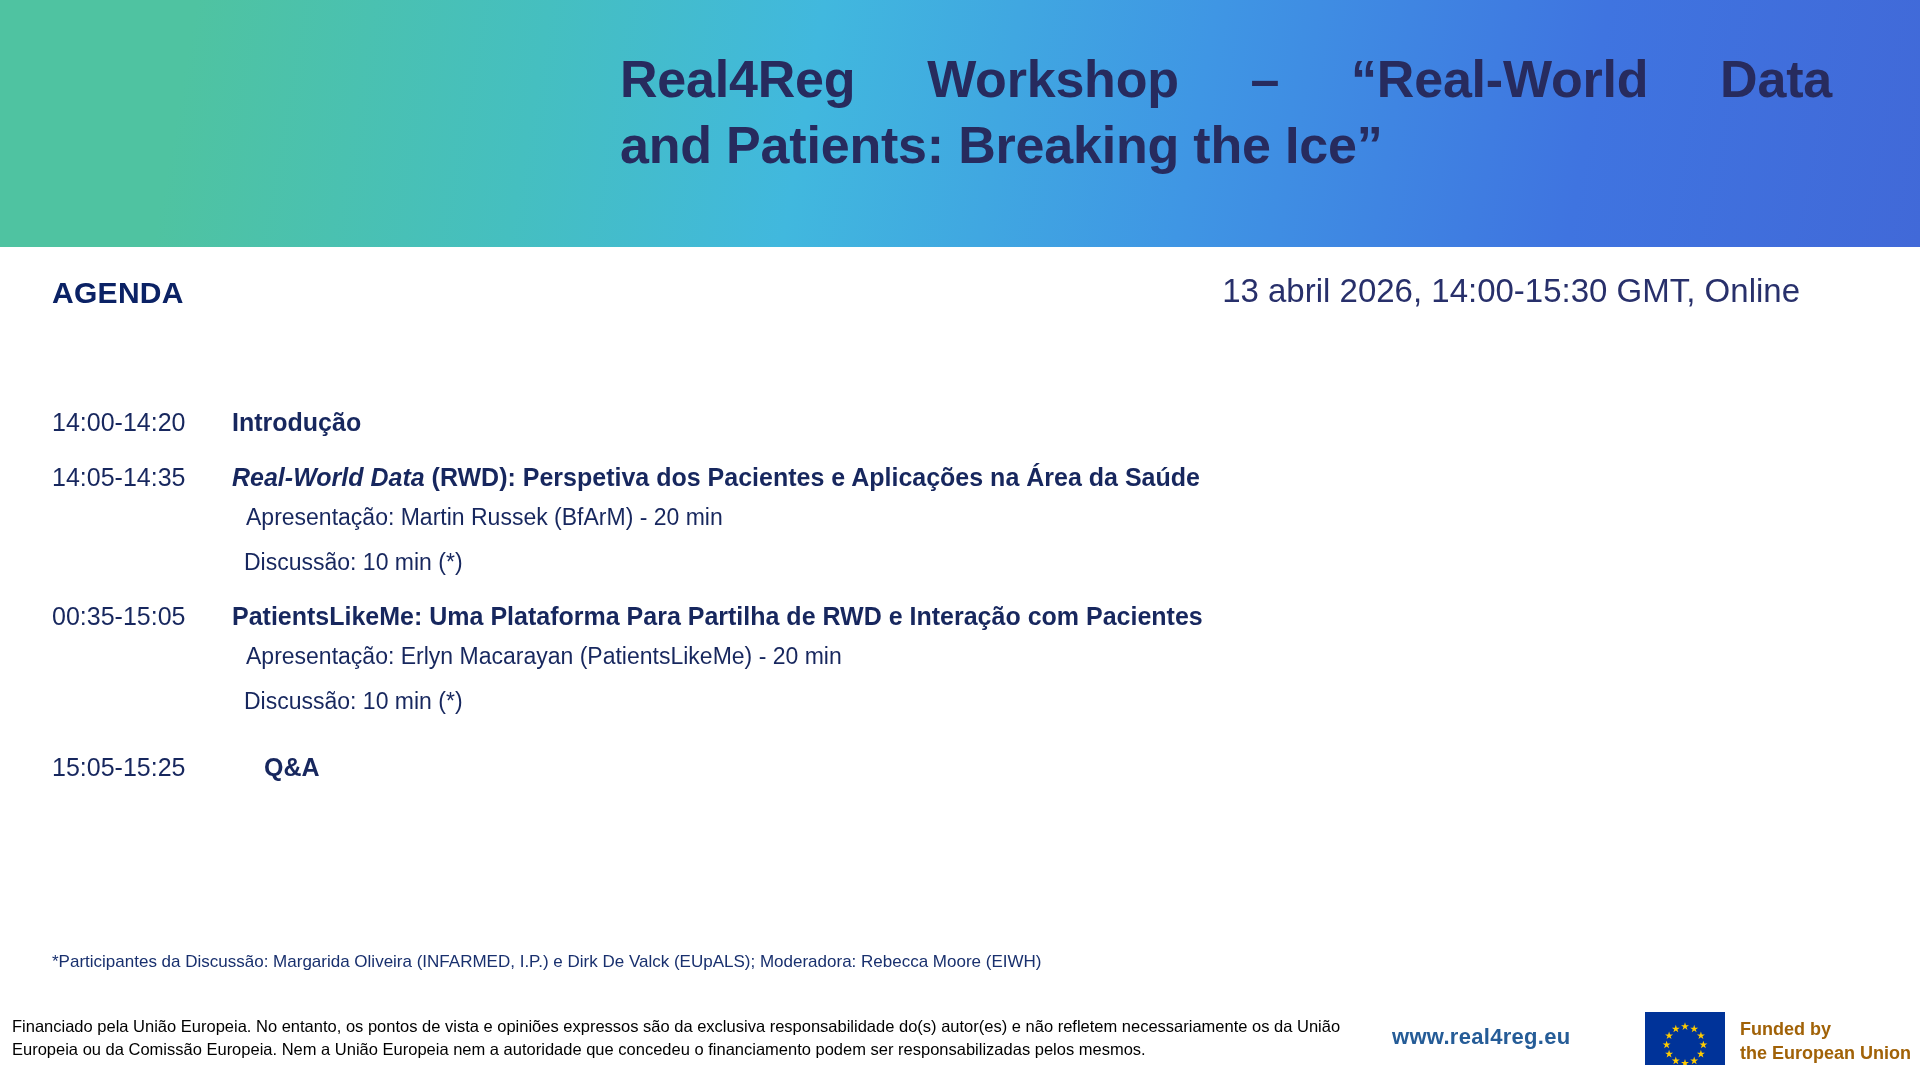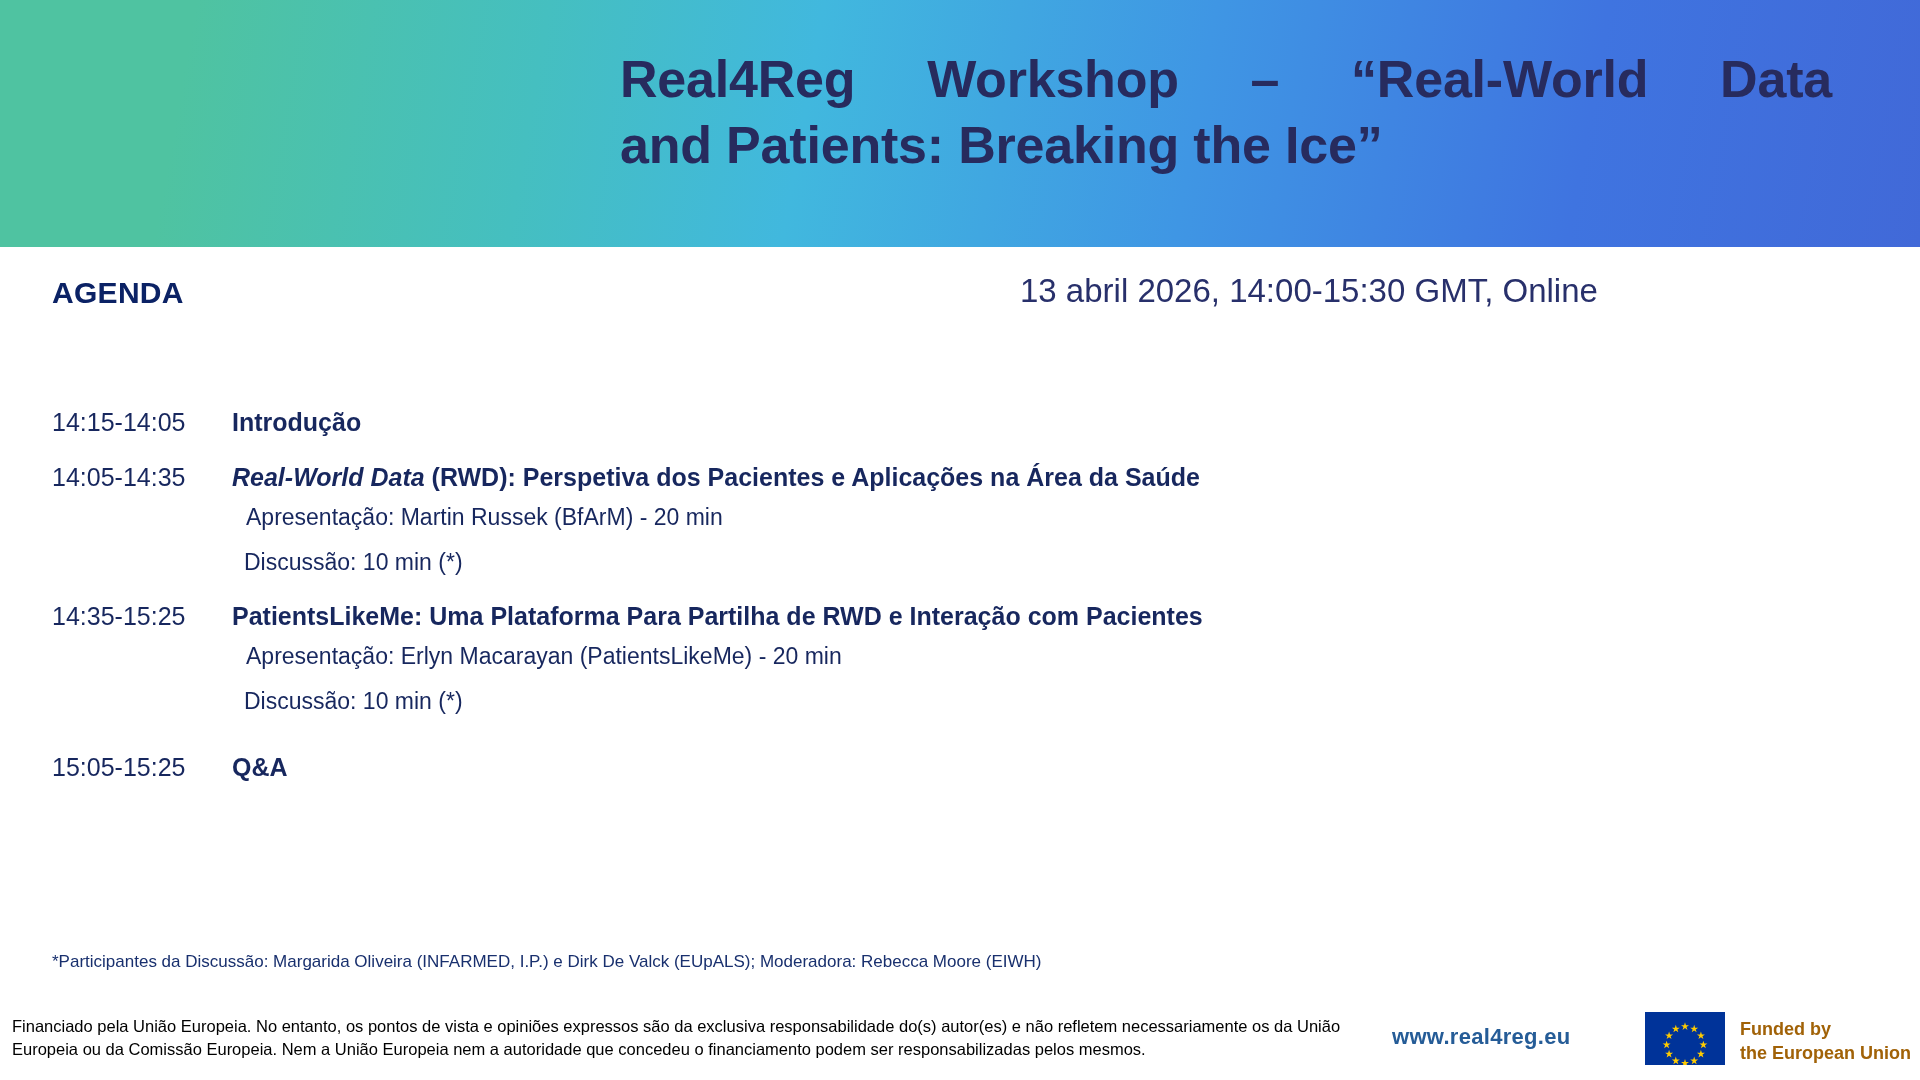--- a/index.html
+++ b/index.html
@@ -54,20 +54,21 @@
     font-weight: bold;
     color: #0B2265;
     letter-spacing: 0.3px;
   }
 
   .agenda-datetime {
     position: absolute;
     left: 1020px;
     top: 272px;
     width: 780px;
+    text-align: right;
     font-size: 33px;
     font-weight: normal;
     color: #28306B;
   }
 
   
   .agenda-list {
     position: absolute;
     left: 52px;
     top: 405px;
@@ -108,21 +109,21 @@
   .agenda-sub {
     font-size: 23px;
     line-height: 1.42;
     font-weight: normal;
     color: #17275E;
     margin-left: 14px;
     margin-top: 7px;
   }
   .agenda-sub.second { margin-left: 12px; margin-top: 12px; }
 
-  .agenda-row.compact { margin-bottom: 26px; }
+  .agenda-row.compact { margin-bottom: 26px; gap: 32px; }
   .agenda-row.spaced { margin-bottom: 32px; }
 
   
   .footnote {
     position: absolute;
     left: 52px;
     top: 952px;
     font-size: 17px;
     color: #19306E;
     font-weight: normal;
@@ -186,41 +187,41 @@
     <span class="line2">and Patients: Breaking the Ice”</span>
   </div>
 </div>
 
 <div class="agenda-label">AGENDA</div>
 <div class="agenda-datetime">13 abril 2026, 14:00-15:30 GMT, Online</div>
 
 <div class="agenda-list">
 
   <div class="agenda-row">
-    <div class="agenda-time">14:15-14:05</div>
+    <div class="agenda-time">14:00-14:20</div>
     <div class="agenda-body">
       <div class="agenda-title">
         <span>Introdução</span>
       </div>
     </div>
   </div>
 
   <div class="agenda-row">
     <div class="agenda-time">14:05-14:35</div>
     <div class="agenda-body">
       <div class="agenda-title">
         <span class="em">Real-World Data</span><span> (RWD): Perspetiva dos Pacientes e Aplicações na Área da Saúde</span>
       </div>
       <div class="agenda-sub">Apresentação: Martin Russek (BfArM) - 20 min</div>
       <div class="agenda-sub second">Discussão: 10 min (*)</div>
     </div>
   </div>
 
   <div class="agenda-row spaced">
-    <div class="agenda-time">14:35-15:25</div>
+    <div class="agenda-time">00:35-15:05</div>
     <div class="agenda-body">
       <div class="agenda-title">
         <span>PatientsLikeMe: Uma Plataforma Para Partilha de RWD e Interação com Pacientes</span>
       </div>
       <div class="agenda-sub">Apresentação: Erlyn Macarayan (PatientsLikeMe) - 20 min</div>
       <div class="agenda-sub second">Discussão: 10 min (*)</div>
     </div>
   </div>
 
   <div class="agenda-row compact">

